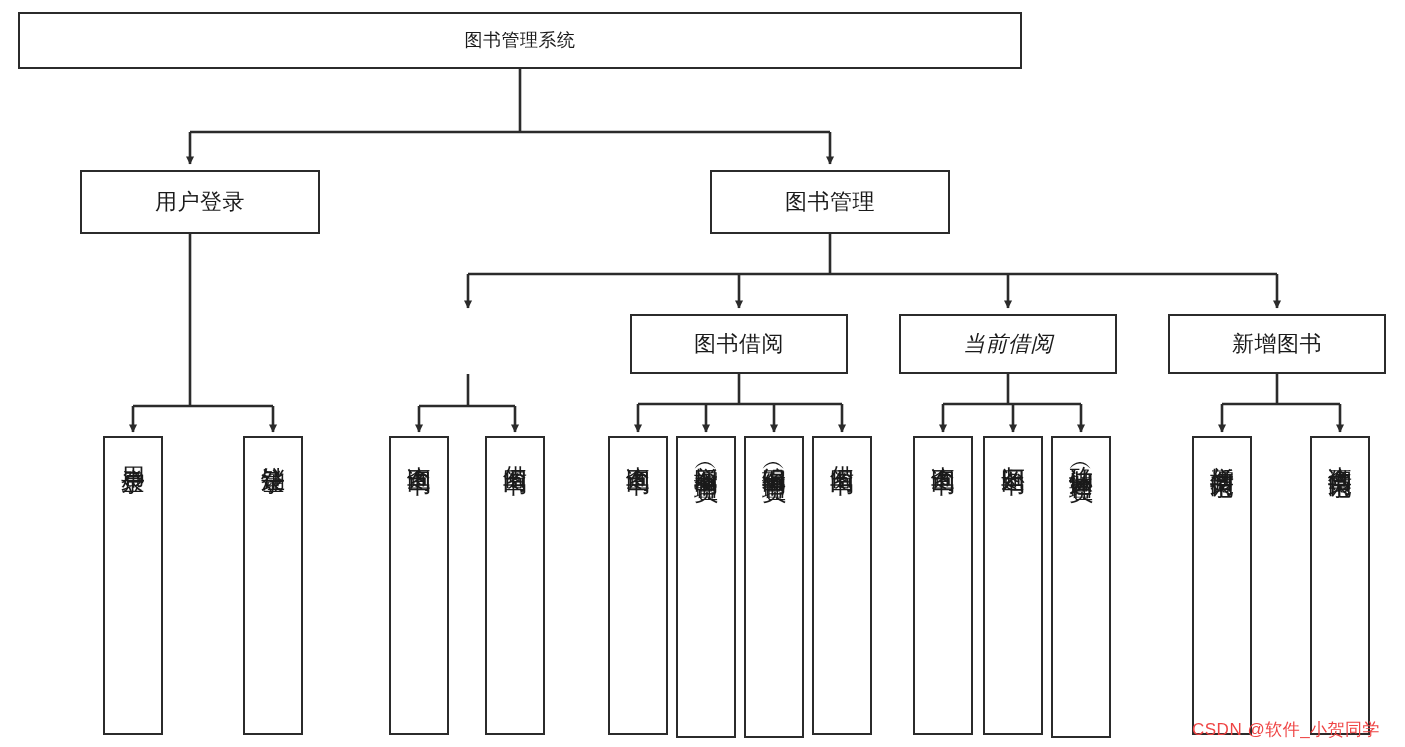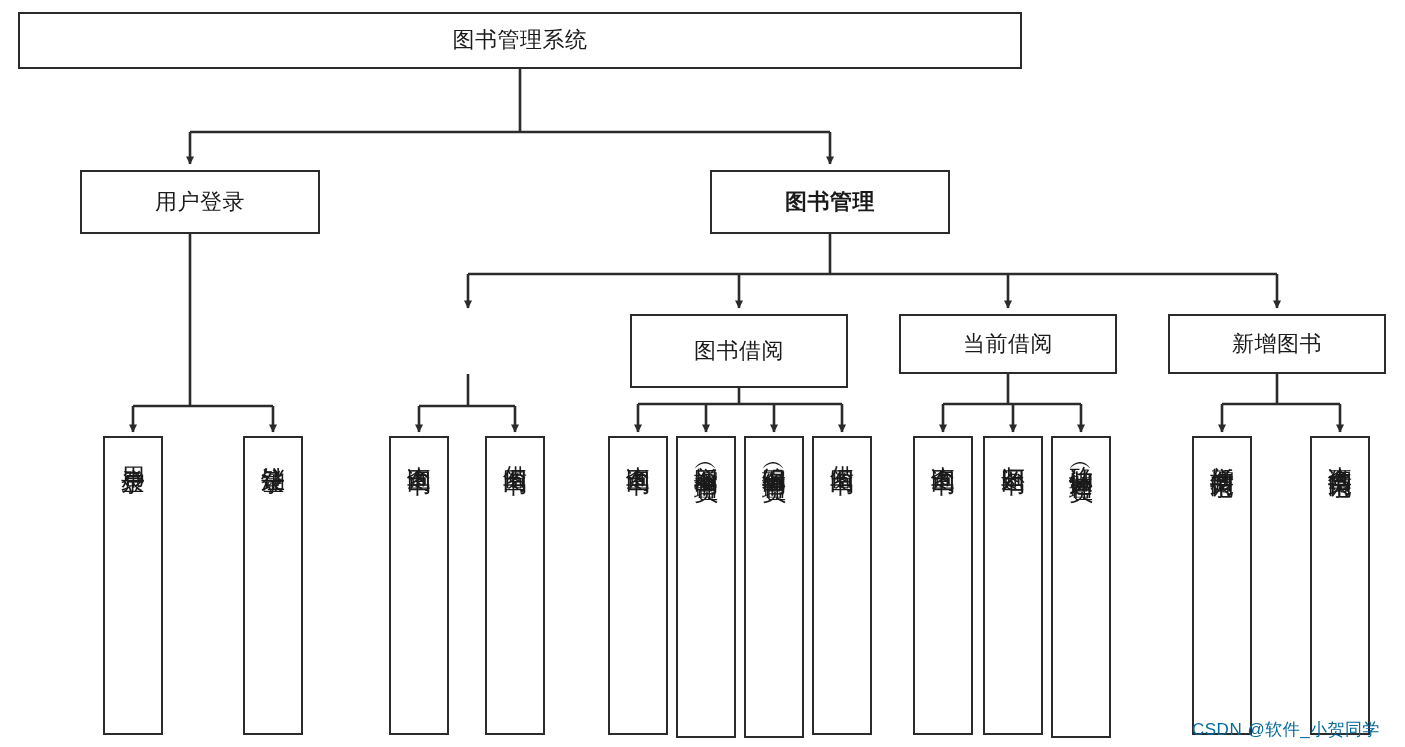--- a/index.html
+++ b/index.html
@@ -40,38 +40,38 @@
     display: block;
     text-align: center;
     line-height: 1.12;
     white-space: pre-line;
   }
   .node.horiz .label {
     font-size: 22px;
     letter-spacing: 0.5px;
   }
   .node.root .label {
-    font-size: 22px;
+    font-size: 18px;
   }
   .node.vert {
     align-items: flex-start;
     padding-top: 9px;
   }
   .node.vert .label {
     writing-mode: vertical-rl;
     text-orientation: upright;
     font-size: 24px;
     line-height: 1.0;
     letter-spacing: 2px;
     white-space: nowrap;
   }
   .watermark {
     position: absolute;
     font-size: 17px;
-    color: #0369a1;
+    color: #ef4444;
     white-space: nowrap;
     letter-spacing: 0.5px;
     font-family: "Liberation Sans", "DejaVu Sans", sans-serif;
   }
 </style>
 </head>
 <body>
 
 <div id="diagram-root">
 
@@ -125,28 +125,28 @@
     </g>
   </svg>
 
   <div class="node horiz root" style="left:18px; top:12px; width:1004px; height:57px;">
     <span class="label">图书管理系统</span>
   </div>
 
   <div class="node horiz" style="left:80px; top:170px; width:240px; height:64px;">
     <span class="label">用户登录</span>
   </div>
-  <div class="node horiz" style="left:710px; top:170px; width:240px; height:64px;font-weight:bold;">
+  <div class="node horiz" style="left:710px; top:170px; width:240px; height:64px;">
     <span class="label">图书管理</span>
   </div>
 
-  <div class="node horiz" style="left:630px; top:314px; width:218px; height:74px;justify-content:center;">
+  <div class="node horiz" style="left:630px; top:314px; width:218px; height:60px;justify-content:center;">
     <span class="label">图书借阅</span>
   </div>
-  <div class="node horiz" style="left:899px; top:314px; width:218px; height:60px;">
+  <div class="node horiz" style="left:899px; top:314px; width:218px; height:60px;font-style:italic;">
     <span class="label">当前借阅</span>
   </div>
   <div class="node horiz" style="left:1168px; top:314px; width:218px; height:60px;">
     <span class="label">新增图书</span>
   </div>
 
   <div class="node vert" style="left:103px; top:436px; width:60px; height:299px;">
     <span class="label">用户登录</span>
   </div>
   <div class="node vert" style="left:243px; top:436px; width:60px; height:299px;">

